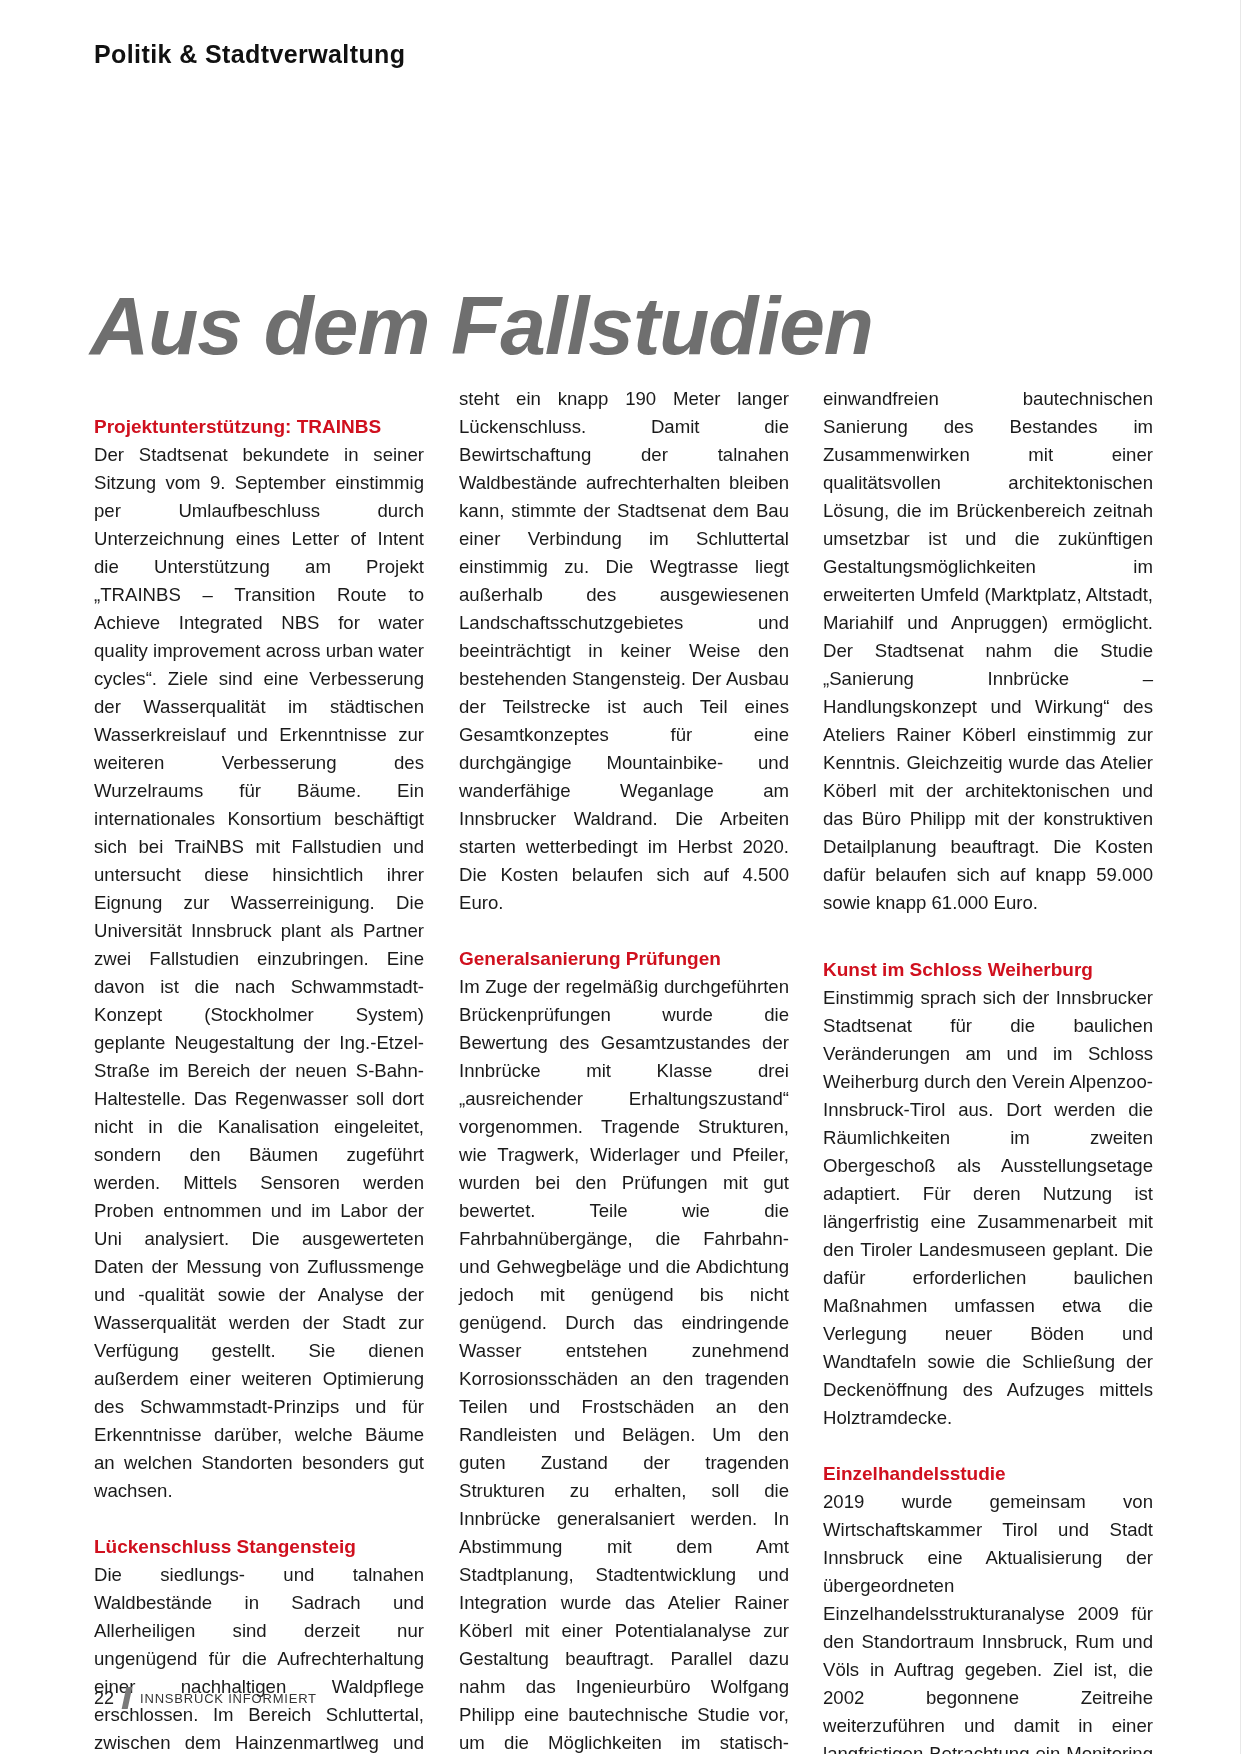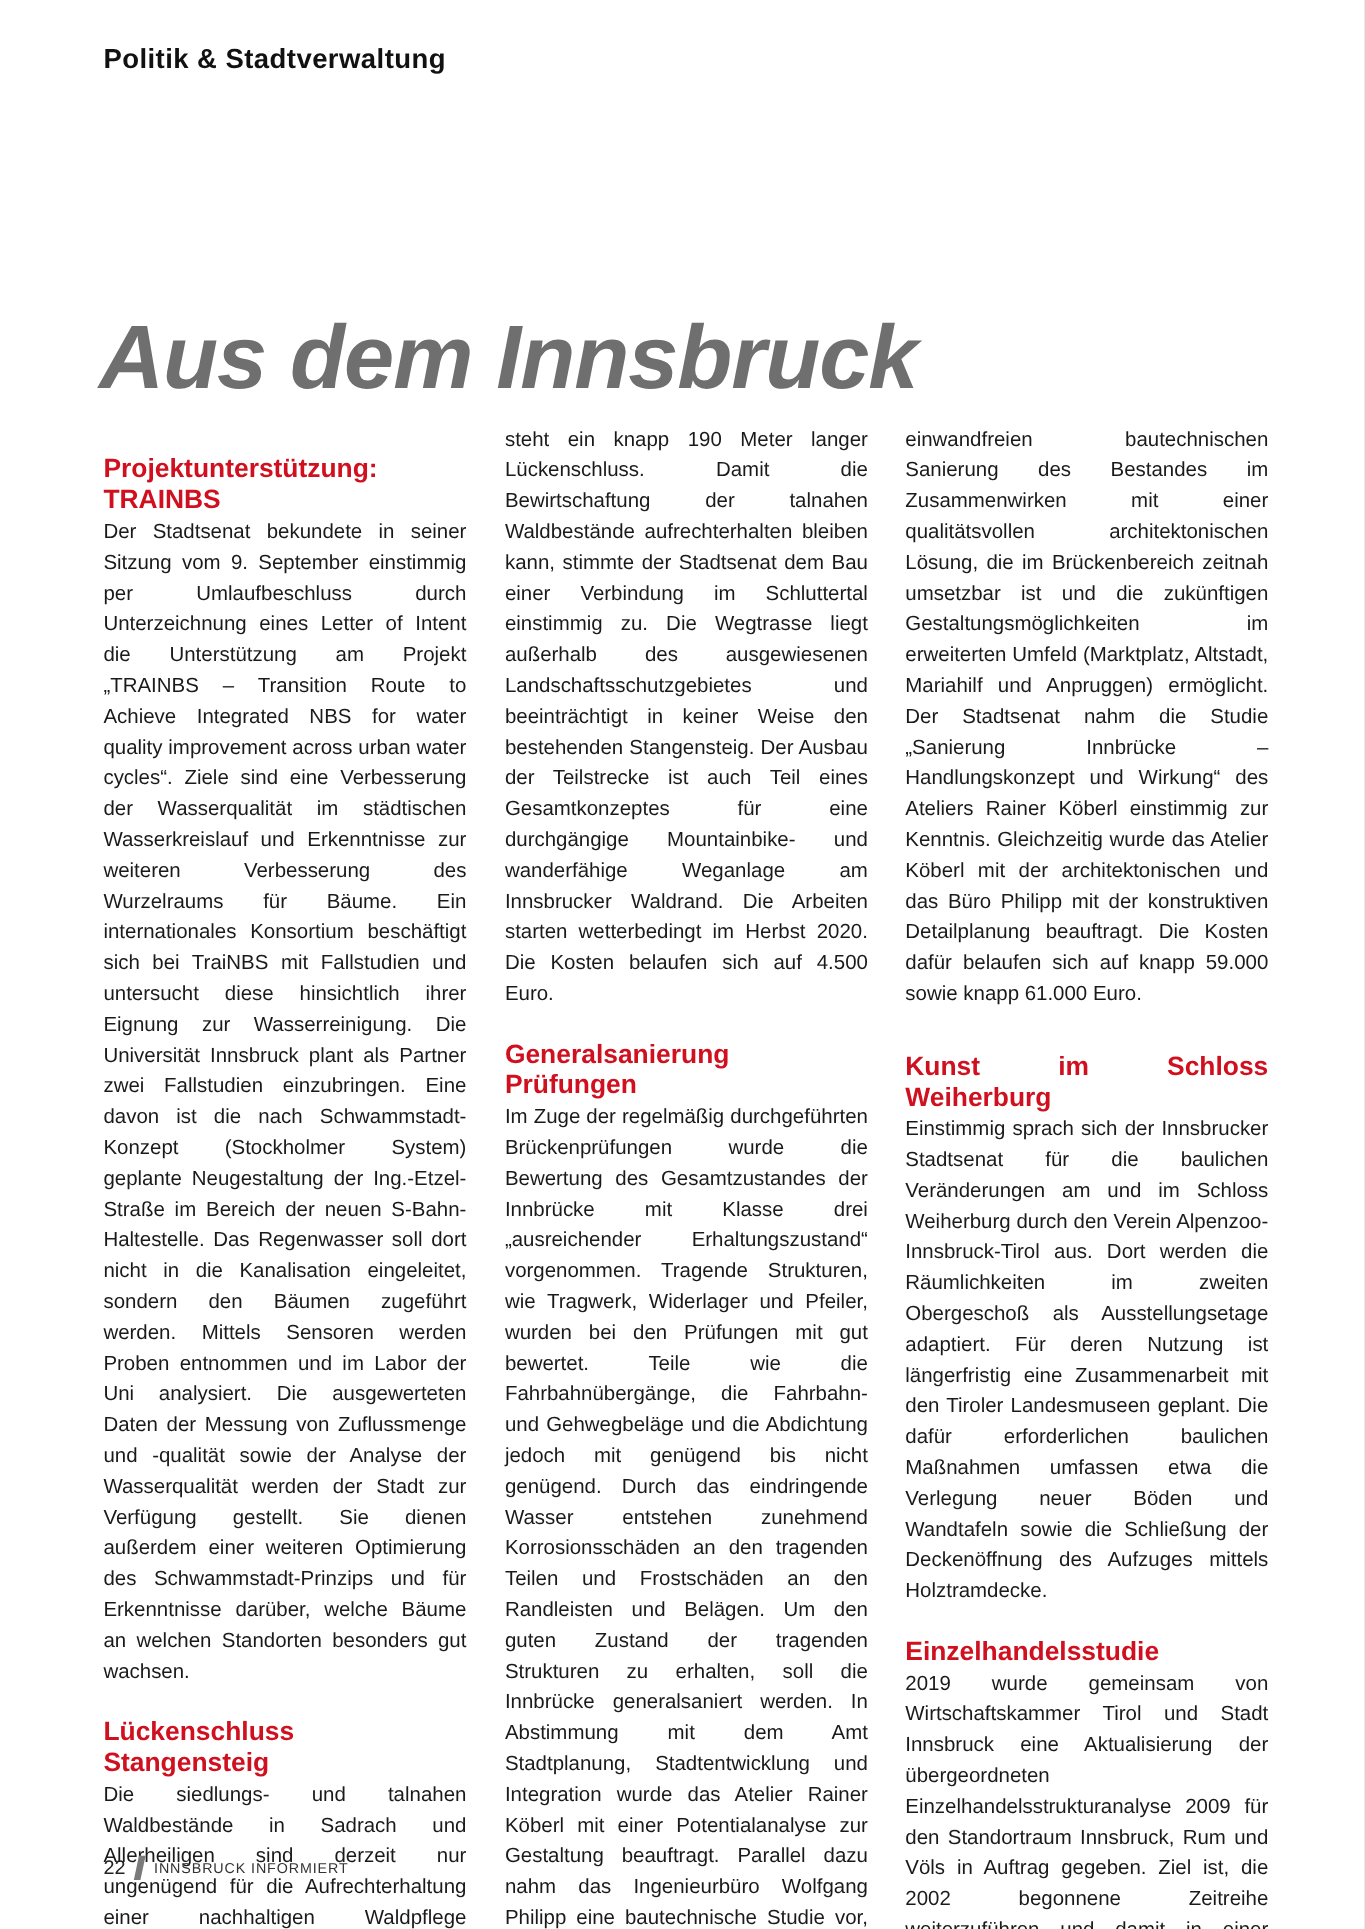--- a/index.html
+++ b/index.html
@@ -53,21 +53,21 @@
     line-height: 28px;
     text-align: justify;
     hyphens: manual;
   }
   .col-1 { left: 94px; }
   .col-2 { left: 459px; }
   .col-3 { left: 823px; }
   .col-1 { top: 413px; }
   .article h2 {
     margin: 0;
-    font-size: 24px;
+    font-size: 19px;
     line-height: 28px;
     font-weight: bold;
     color: #d0101e;
   }
   .article p {
     margin: 0;
   }
   .article + .article {
     margin-top: 28px;
   }
@@ -100,21 +100,21 @@
 </style>
 </head>
 <body>
 
 <div class="right-edge"></div>
 
 <header>
   <h3 class="section-label">Politik &amp; Stadtverwaltung</h3>
 </header>
 
-<h1 class="page-title">Aus dem Innsbruck</h1>
+<h1 class="page-title">Aus dem Fallstudien</h1>
 
 <div class="column col-1">
   <section class="article">
     <h2>Projektunterstützung: TRAINBS</h2>
     <p>Der Stadtsenat bekundete in seiner Sitzung vom 9. September einstimmig per Umlaufbeschluss durch Unterzeichnung eines Letter of Intent die Unterstützung am Projekt „TRAINBS – Transition Route to Achieve Integrated NBS for water quality improvement across urban water cycles“. Ziele sind eine Verbesserung der Wasserqualität im städtischen Wasserkreislauf und Erkenntnisse zur weiteren Verbesserung des Wurzelraums für Bäume. Ein internationales Konsortium beschäftigt sich bei TraiNBS mit Fallstudien und untersucht diese hinsichtlich ihrer Eignung zur Wasserreinigung. Die Universität Innsbruck plant als Partner zwei Fallstudien einzubringen. Eine davon ist die nach Schwammstadt-Konzept (Stockholmer System) geplante Neugestaltung der Ing.-Etzel-Straße im Bereich der neuen S-Bahn-Haltestelle. Das Regenwasser soll dort nicht in die Kanalisation eingeleitet, sondern den Bäumen zugeführt werden. Mittels Sensoren werden Proben entnommen und im Labor der Uni analysiert. Die ausgewerteten Daten der Messung von Zuflussmenge und -qualität sowie der Analyse der Wasserqualität werden der Stadt zur Verfügung gestellt. Sie dienen außerdem einer weiteren Optimierung des Schwammstadt-Prinzips und für Erkenntnisse darüber, welche Bäume an welchen Standorten besonders gut wachsen.</p>
   </section>
   <section class="article">
     <h2>Lückenschluss Stangensteig</h2>
     <p>Die siedlungs- und talnahen Waldbestände in Sadrach und Allerheiligen sind derzeit nur ungenügend für die Aufrechterhaltung einer nachhaltigen Waldpflege erschlossen. Im Bereich Schluttertal, zwischen dem Hainzenmartlweg und dem östlich angrenzenden Forstweg der Österreichischen Bundesforste (ÖBF), be-</p>
   </section>

